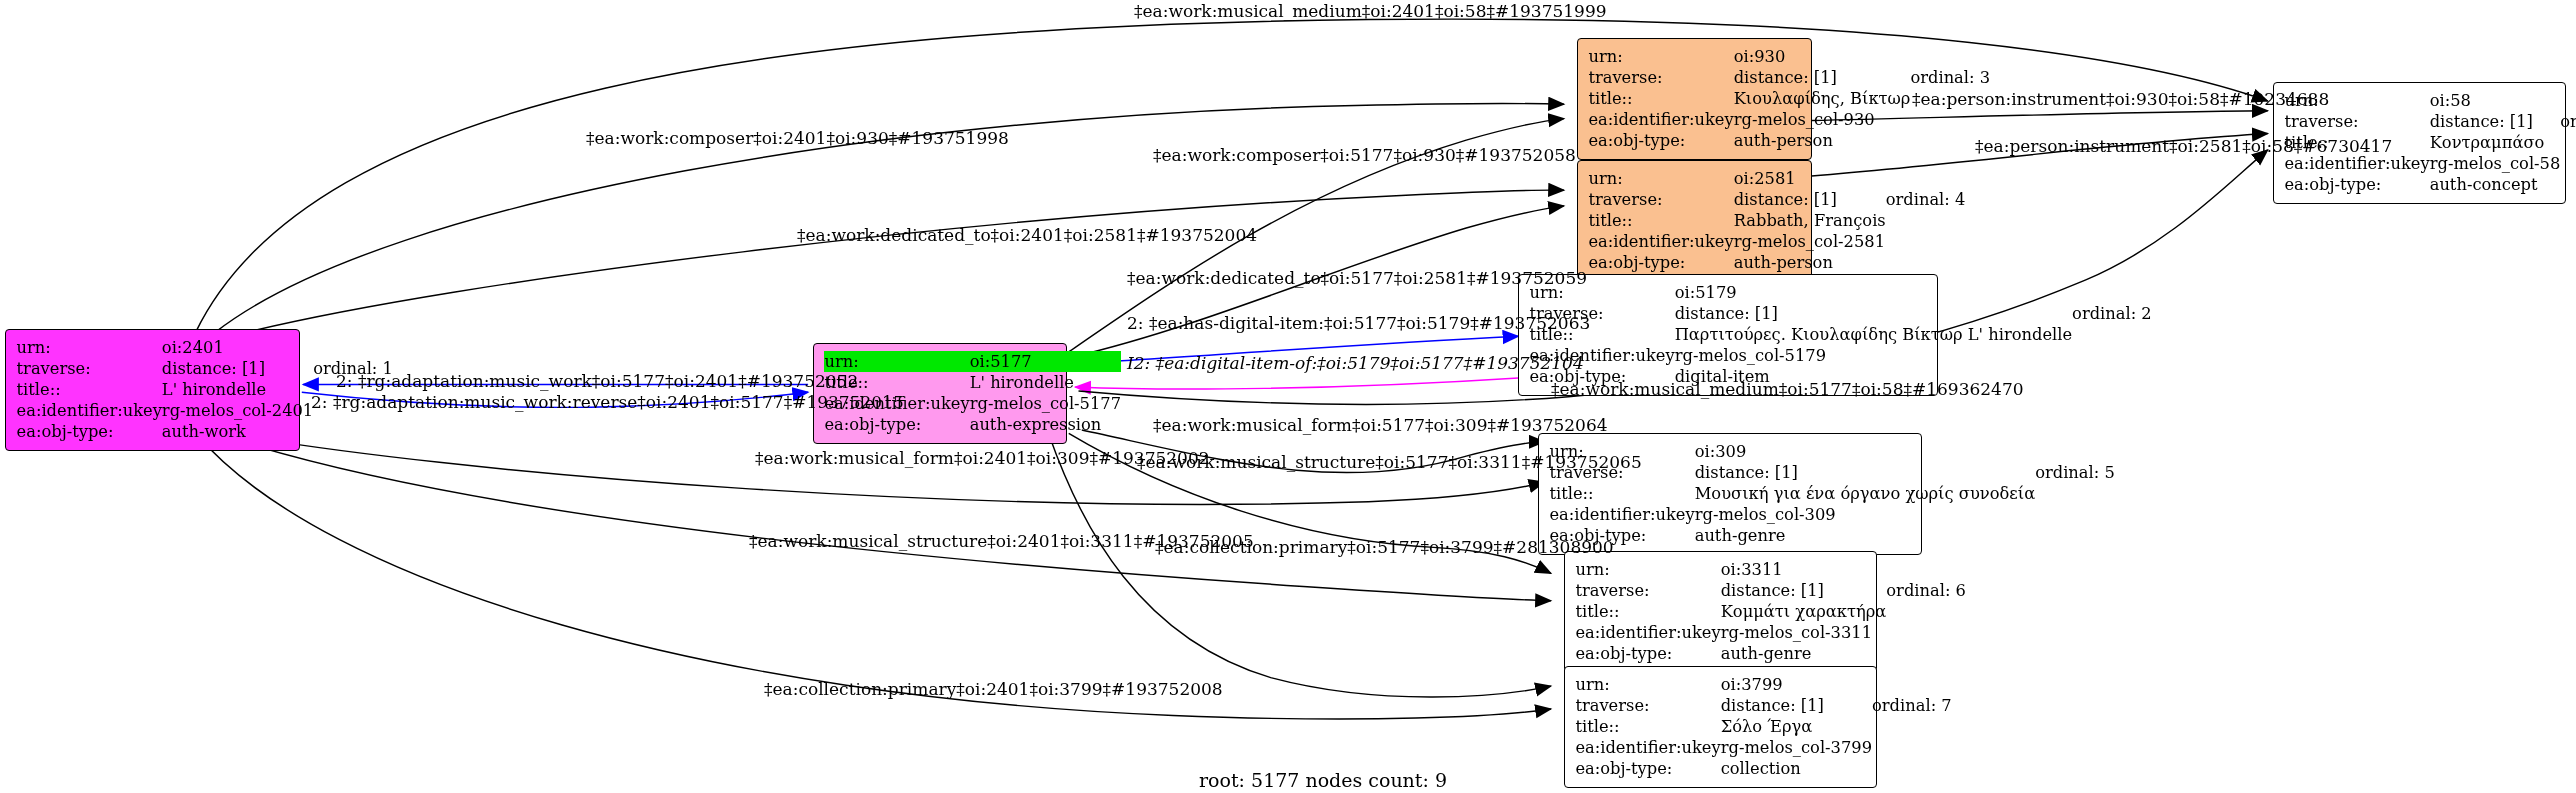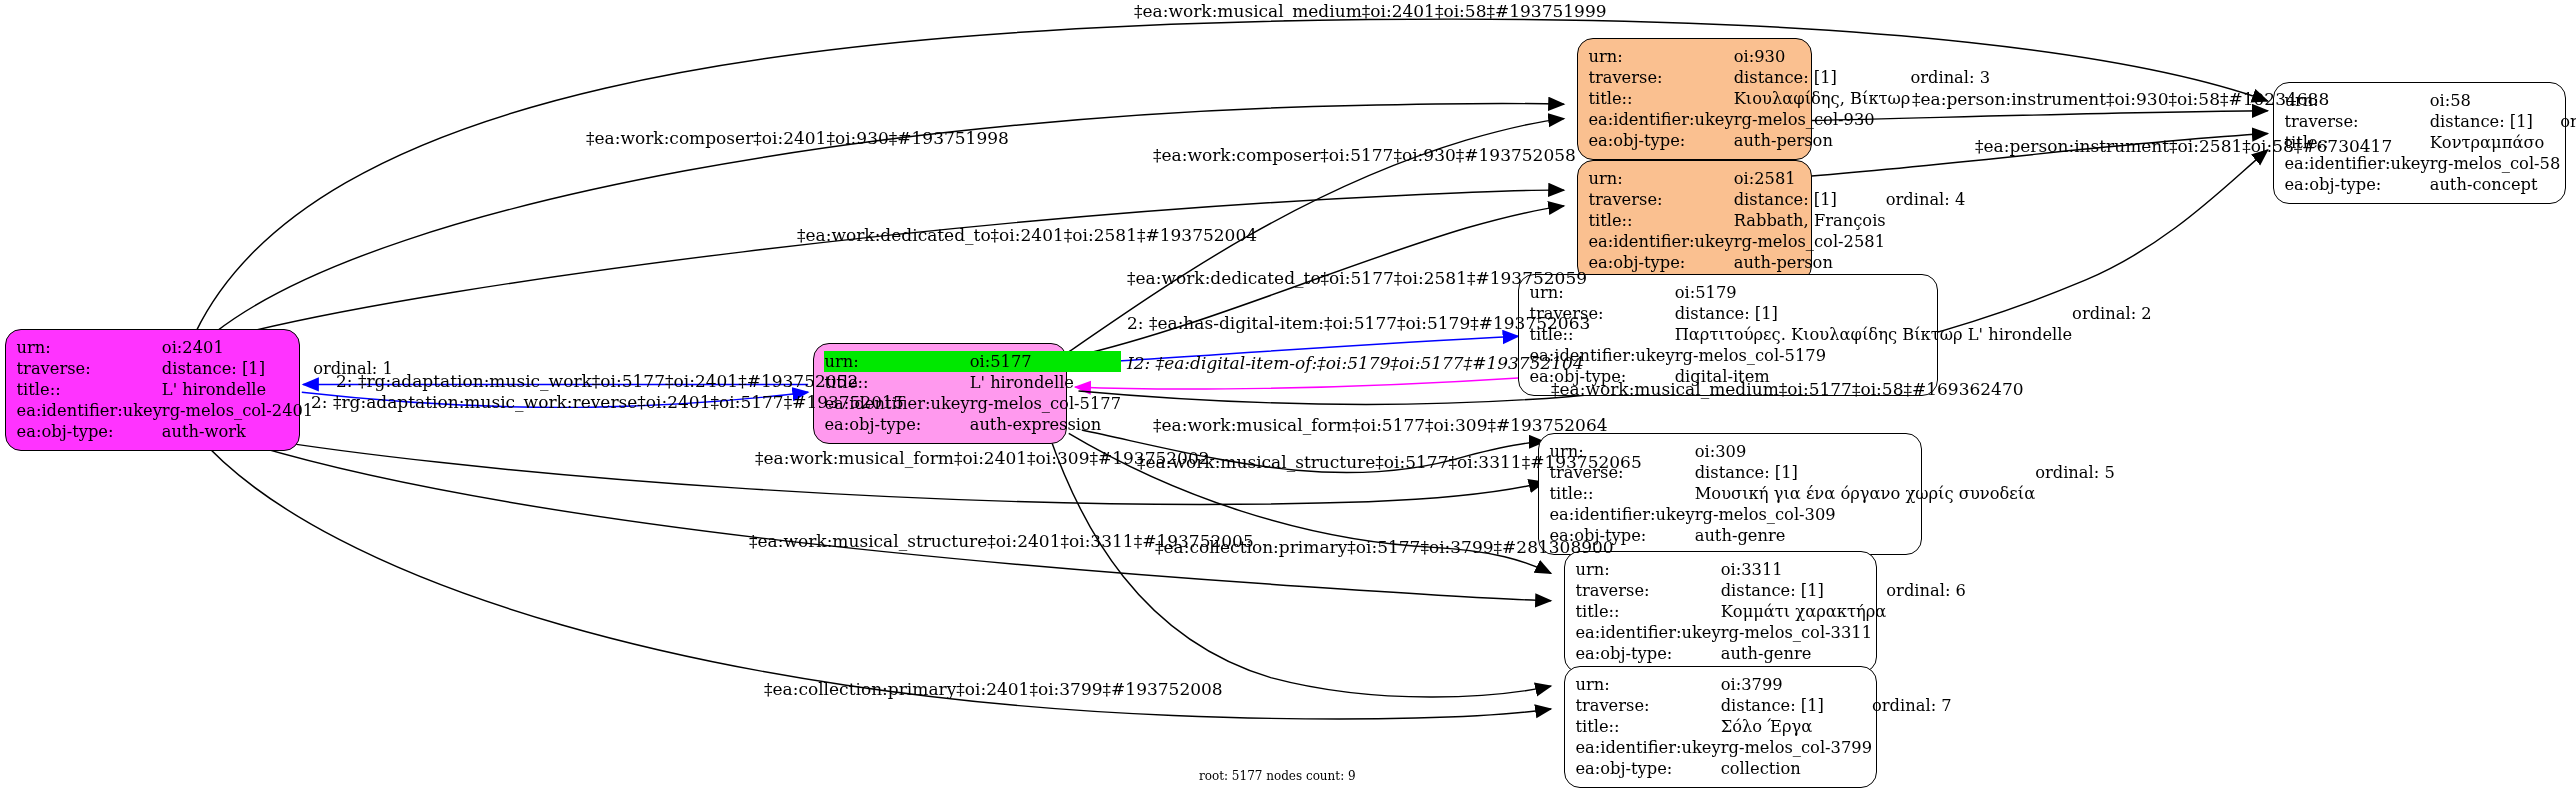--- a/index.html
+++ b/index.html
@@ -1,36 +1,36 @@
 <!DOCTYPE html>
 <html style="font-size:10.4px"><head>
 <meta charset="utf-8">
 <style>
   html,body{margin:0;padding:0;background:#ffffff;}
   body{font-family:"DejaVu Serif","Liberation Serif",serif;}
   #canvas{position:relative;width:2576px;height:793px;background:#fff;overflow:hidden;}
 
   svg.edges{position:absolute;left:0;top:0;width:2576px;height:793px;pointer-events:none;}
 
-  .node{position:absolute;box-sizing:border-box;border:1.3px solid #000;border-radius:16px;
+  .node{position:absolute;box-sizing:border-box;border:1.3px solid #000;border-radius:4px;
         background:#ffffff;padding:6.5px 9px 7.8px 10.4px;}
   .node.magenta{background:#ff33ff;}
   .node.pink{background:#ff99ee;}
   .node.orange{background:#fac090;}
 
   table.nodetbl{border-collapse:collapse;}
   table.nodetbl td{font-size:16.3px;line-height:1.30;white-space:nowrap;padding:0 0 0 0;
         vertical-align:top;color:#000;}
   td.k{padding-right:10.4px;}
   td.v{padding-right:0;}
   td.ord{padding-left:19.5px;}
   tr.hl td{background:#00e800;}
 
   .elabel{position:absolute;font-size:17px;line-height:1;color:#000;white-space:nowrap;}
-  .footer{position:absolute;font-size:12px;color:#000;white-space:nowrap;}
+  .footer{position:absolute;font-size:19px;color:#000;white-space:nowrap;}
 </style>
 </head>
 <body>
 
 <div id="canvas">
 
   <svg class="edges" viewBox="0 0 3953 1217">
     <defs>
       <marker id="ah-blk" markerWidth="13" markerHeight="13" refX="11" refY="5" orient="auto">
         <path d="M0,0 L12,5 L0,10 z" fill="#000"></path>

